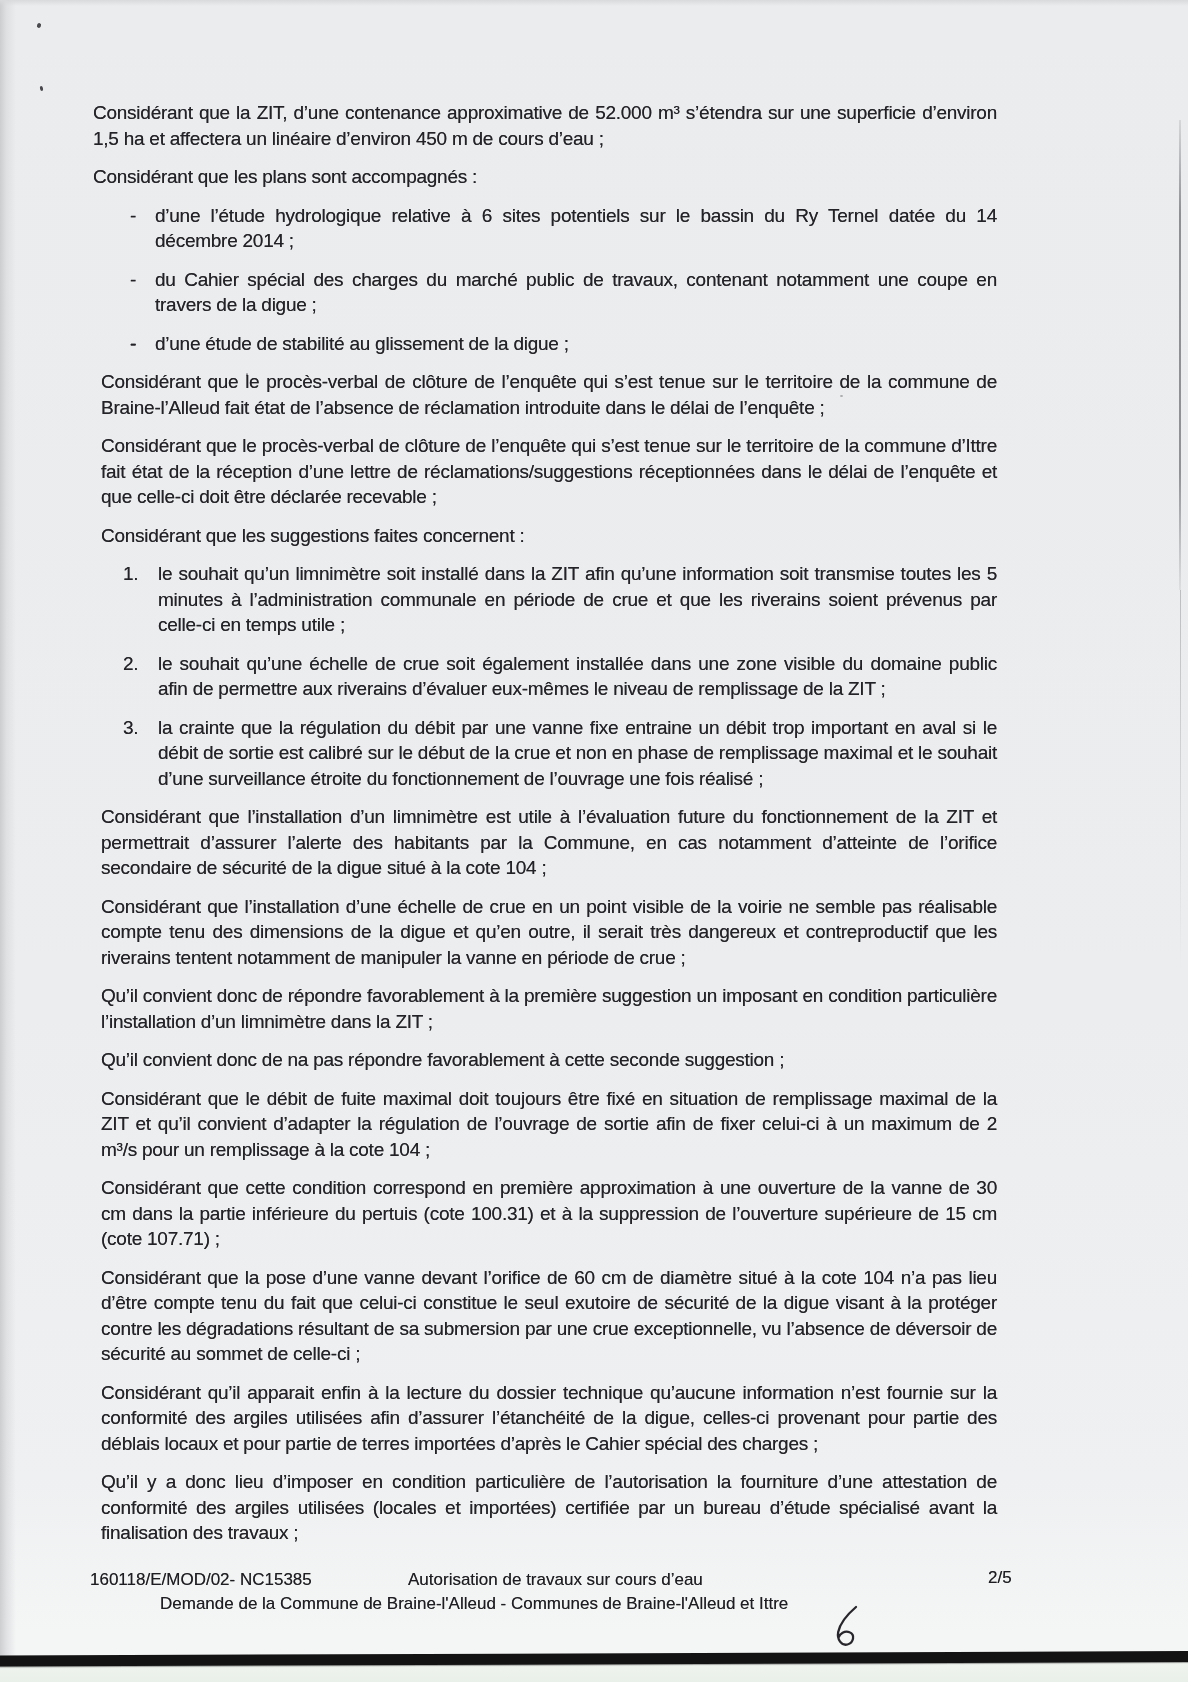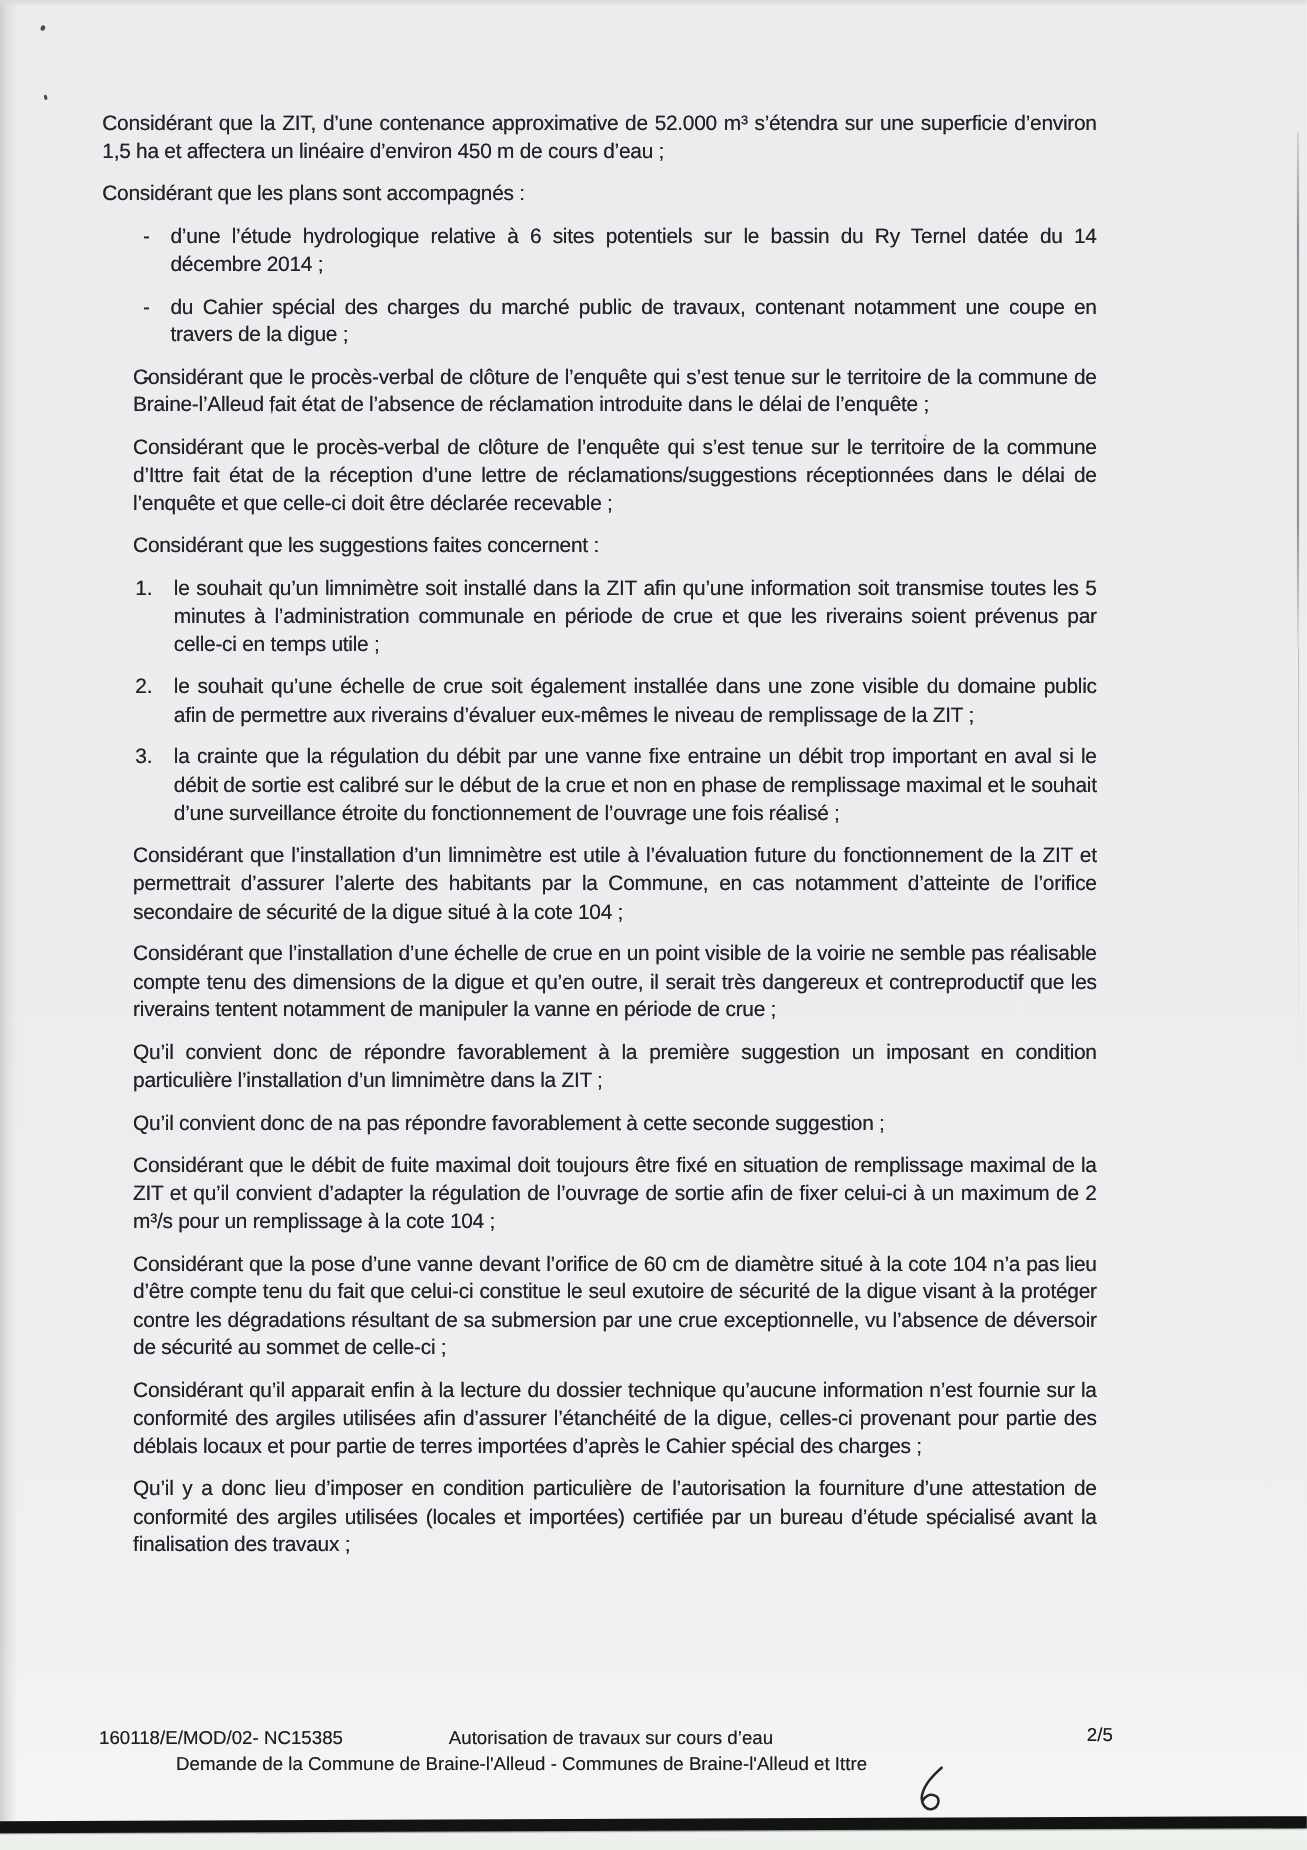--- a/index.html
+++ b/index.html
@@ -10,21 +10,21 @@
     color:#232327;
   }
   
   .doc-body{
     position:absolute;left:93px;top:100px;width:904px;
     font-size:19px;line-height:25.5px;letter-spacing:-0.25px;
     text-align:justify;
     text-shadow:0 0 0.45px rgba(20,20,25,0.65);
   }
   .para{margin:0 0 13px 0;}
-  .indent{margin-left:28px;}
+  .indent{margin-left:8px;}
   .dash-item{position:relative;padding-left:62px;margin:0 0 13px 0;}
   .dash-item .marker{position:absolute;left:37px;top:0;}
   .num-item{position:relative;padding-left:65px;margin:0 0 13px 0;}
   .num-item .num{position:absolute;left:30px;top:0;}
   
   .footer{
     position:absolute;left:0;top:0;width:1188px;height:1183px;pointer-events:none;
     font-family:Liberation Sans, sans-serif;
     color:#1e1e22;text-shadow:0 0 0.4px rgba(20,20,25,0.6);
   }
@@ -93,20 +93,21 @@
   </div>
   <div class="dash-item">
     <span class="marker">-</span>
     <span class="item-text">du Cahier spécial des charges du marché public de travaux, contenant notamment une coupe en travers de la digue ;</span>
   </div>
   <div class="dash-item">
     <span class="marker">-</span>
   </div>
   <div class="dash-item">
     <span class="marker">-</span>
+    <span class="item-text">d’une étude de stabilité au glissement de la digue ;</span>
   </div>
 
   <p class="para indent">Considérant que le procès-verbal de clôture de l’enquête qui s’est tenue sur le territoire de la commune de Braine-l’Alleud fait état de l’absence de réclamation introduite dans le délai de l’enquête ;</p>
   <p class="para indent">Considérant que le procès-verbal de clôture de l’enquête qui s’est tenue sur le territoire de la commune d’Ittre fait état de la réception d’une lettre de réclamations/suggestions réceptionnées dans le délai de l’enquête et que celle-ci doit être déclarée recevable ;</p>
   <p class="para indent">Considérant que les suggestions faites concernent :</p>
 
   <div class="num-item">
     <span class="num">1.</span>
     <span class="item-text">le souhait qu’un limnimètre soit installé dans la ZIT afin qu’une information soit transmise toutes les 5 minutes à l’administration communale en période de crue et que les riverains soient prévenus par celle-ci en temps utile ;</span>
   </div>
@@ -117,20 +118,21 @@
   <div class="num-item">
     <span class="num">3.</span>
     <span class="item-text">la crainte que la régulation du débit par une vanne fixe entraine un débit trop important en aval si le débit de sortie est calibré sur le début de la crue et non en phase de remplissage maximal et le souhait d’une surveillance étroite du fonctionnement de l’ouvrage une fois réalisé ;</span>
   </div>
 
   <p class="para indent">Considérant que l’installation d’un limnimètre est utile à l’évaluation future du fonctionnement de la ZIT et permettrait d’assurer l’alerte des habitants par la Commune, en cas notamment d’atteinte de l’orifice secondaire de sécurité de la digue situé à la cote 104 ;</p>
   <p class="para indent">Considérant que l’installation d’une échelle de crue en un point visible de la voirie ne semble pas réalisable compte tenu des dimensions de la digue et qu’en outre, il serait très dangereux et contreproductif que les riverains tentent notamment de manipuler la vanne en période de crue ;</p>
   <p class="para indent">Qu’il convient donc de répondre favorablement à la première suggestion un imposant en condition particulière l’installation d’un limnimètre dans la ZIT ;</p>
   <p class="para indent">Qu’il convient donc de na pas répondre favorablement à cette seconde suggestion ;</p>
   <p class="para indent">Considérant que le débit de fuite maximal doit toujours être fixé en situation de remplissage maximal de la ZIT et qu’il convient d’adapter la régulation de l’ouvrage de sortie afin de fixer celui-ci à un maximum de 2 m³/s pour un remplissage à la cote 104 ;</p>
+  <p class="para indent">Considérant que cette condition correspond en première approximation à une ouverture de la vanne de 30 cm dans la partie inférieure du pertuis (cote 100.31) et à la suppression de l’ouverture supérieure de 15 cm (cote 107.71) ;</p>
   <p class="para indent">Considérant que la pose d’une vanne devant l’orifice de 60 cm de diamètre situé à la cote 104 n’a pas lieu d’être compte tenu du fait que celui-ci constitue le seul exutoire de sécurité de la digue visant à la protéger contre les dégradations résultant de sa submersion par une crue exceptionnelle, vu l’absence de déversoir de sécurité au sommet de celle-ci ;</p>
   <p class="para indent">Considérant qu’il apparait enfin à la lecture du dossier technique qu’aucune information n’est fournie sur la conformité des argiles utilisées afin d’assurer l’étanchéité de la digue, celles-ci provenant pour partie des déblais locaux et pour partie de terres importées d’après le Cahier spécial des charges ;</p>
   <p class="para indent">Qu’il y a donc lieu d’imposer en condition particulière de l’autorisation la fourniture d’une attestation de conformité des argiles utilisées (locales et importées) certifiée par un bureau d’étude spécialisé avant la finalisation des travaux ;</p>
 
 </section>
 
 <div class="footer">
   <div class="footer-ref">160118/E/MOD/02- NC15385</div>
   <div class="footer-title">Autorisation de travaux sur cours d’eau</div>
   <div class="footer-page">2/5</div>

